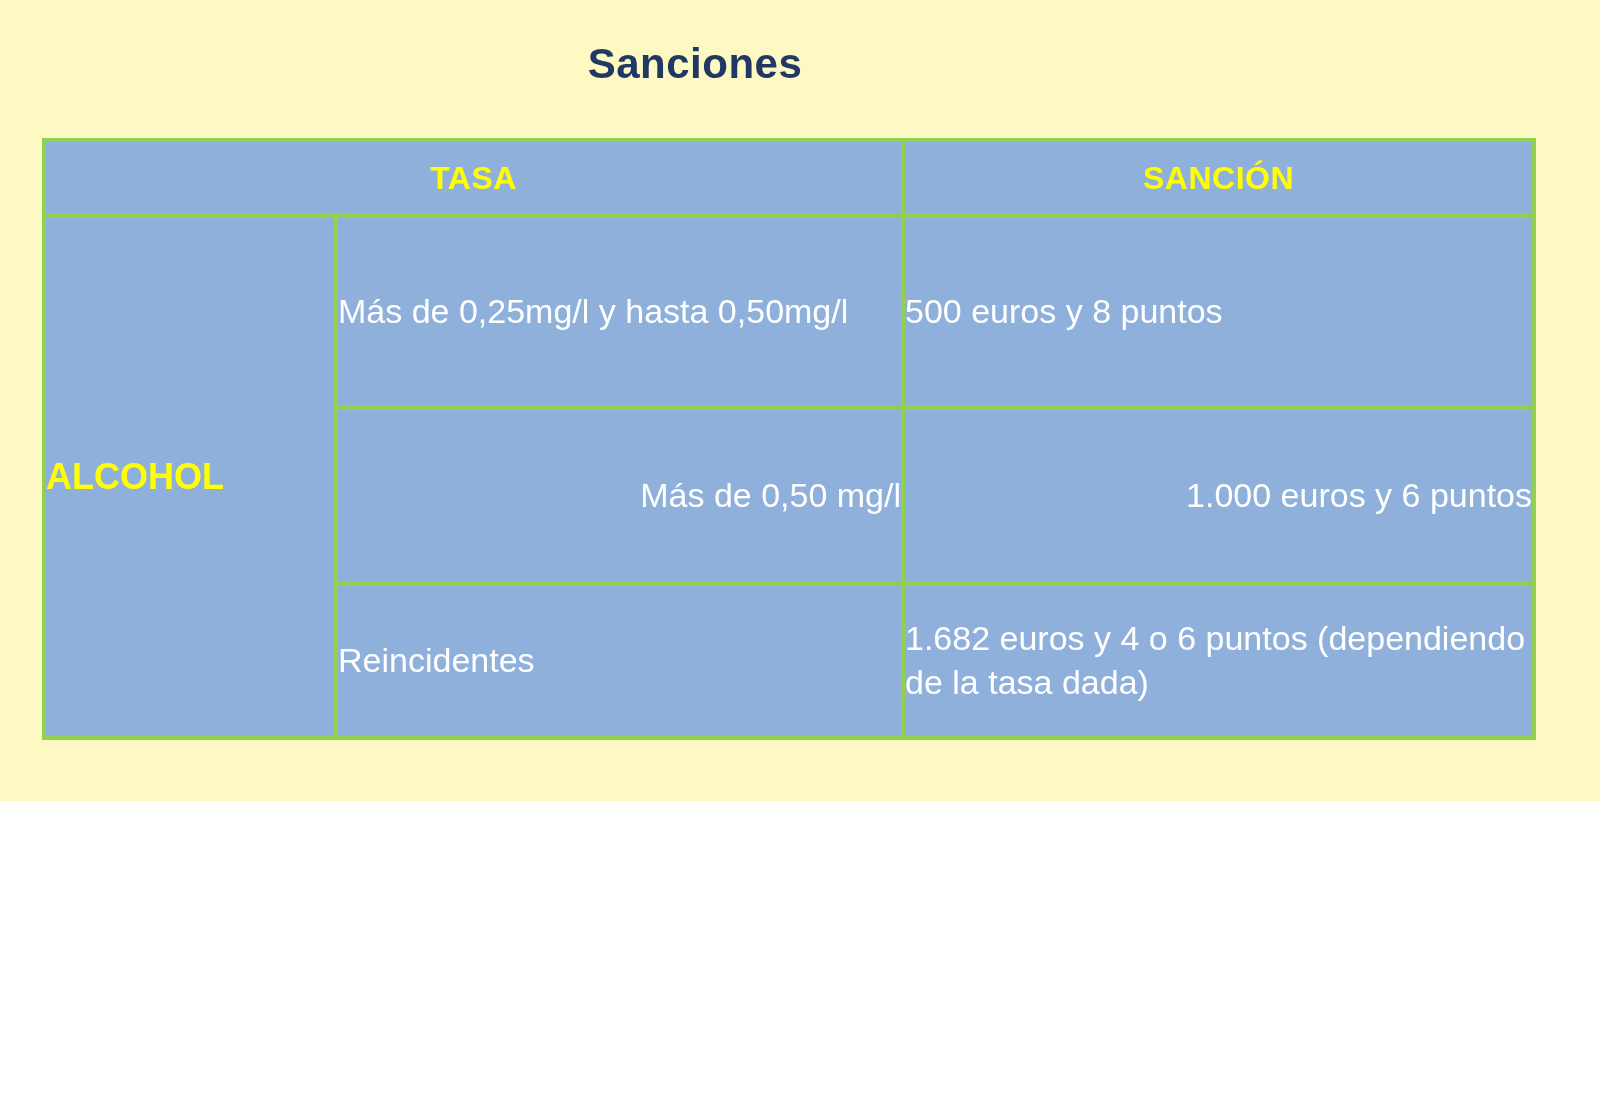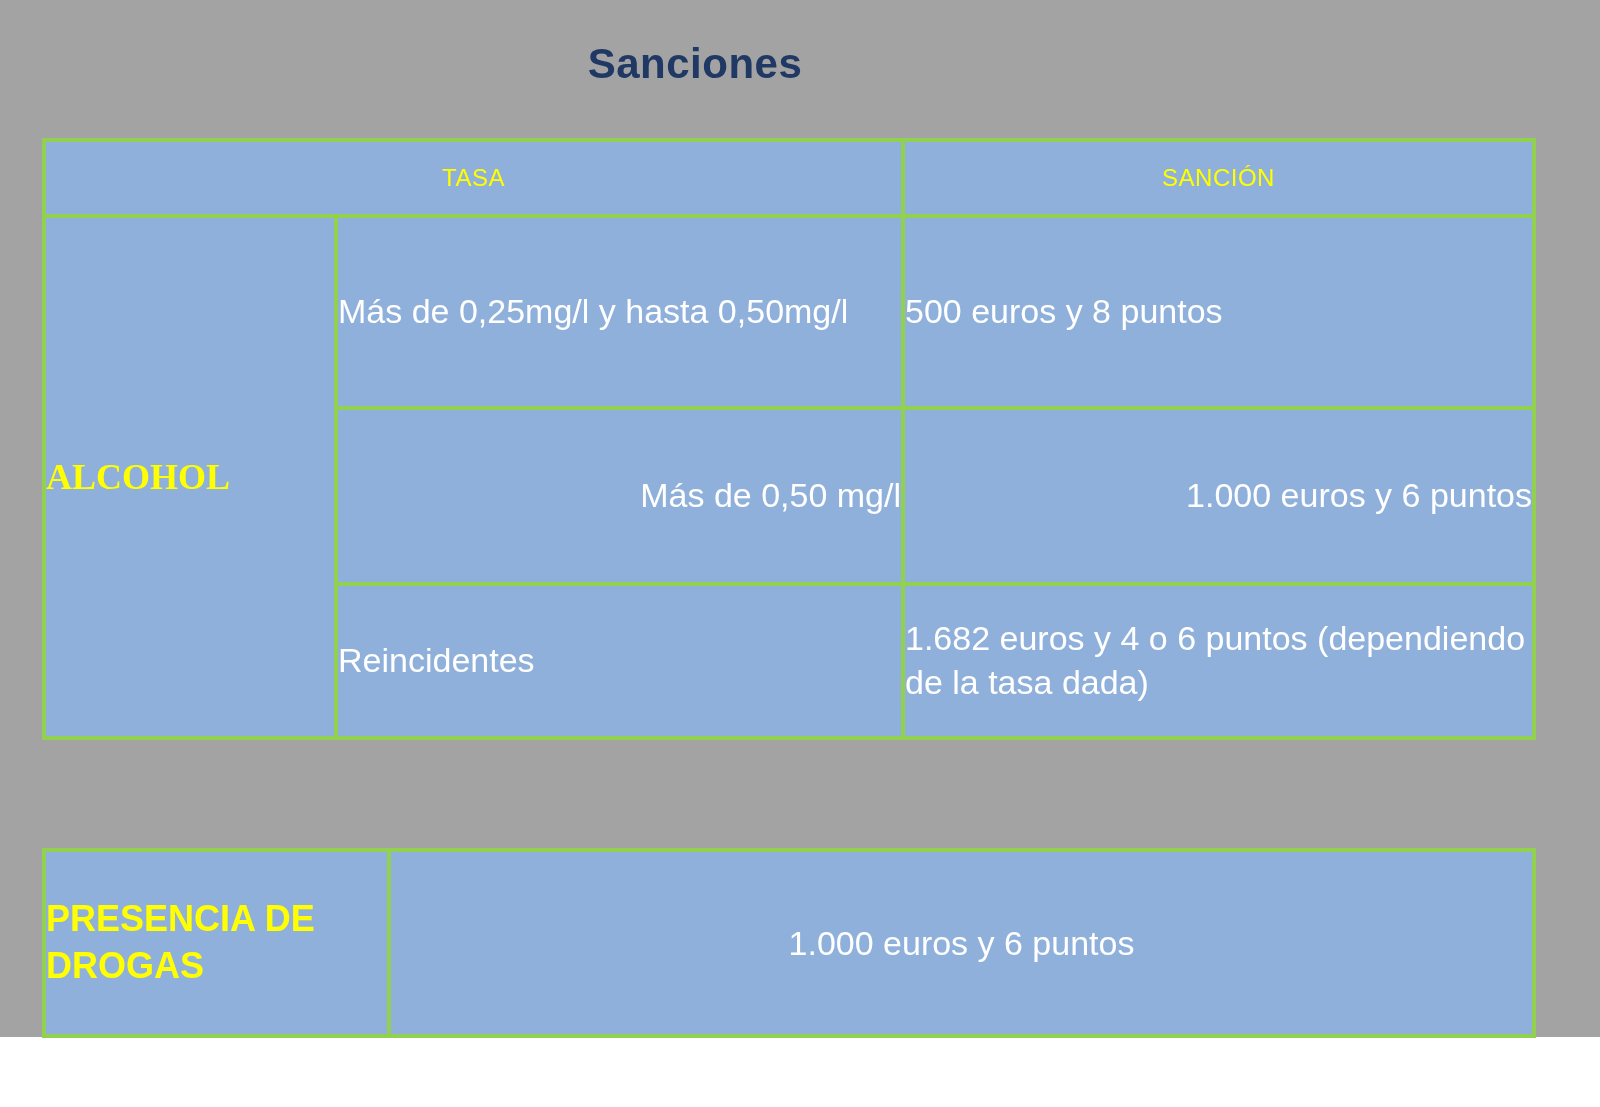--- a/index.html
+++ b/index.html
@@ -10,22 +10,22 @@
   body {
     width: 1600px;
     height: 1107px;
     font-family: "Liberation Sans", sans-serif;
     position: relative;
     overflow: hidden;
   }
   .page {
     position: relative;
     width: 1600px;
-    height: 1037px;
-    background: #a3a3a3;
+    height: 801px;
+    background: #fef9c3;
   }
   .title {
     position: absolute;
     top: 40px;
     left: 0;
     width: 1390px;
     text-align: center;
     font-size: 42px;
     font-weight: bold;
     color: #1f3864;
@@ -42,32 +42,31 @@
   }
   .table-main td {
     background: #8fb0db;
     border: 4px solid #92d050;
     vertical-align: middle;
     padding: 0;
   }
   .hdr {
     text-align: center;
     color: #ffff00;
-    font-size: 24px;
-    font-weight: normal;
+    font-size: 32px;
+    font-weight: bold;
     height: 72px;
     letter-spacing: 0.5px;
   }
   .rowlabel {
     color: #ffff00;
     font-size: 36px;
     font-weight: bold;
     padding-left: 24px;
     vertical-align: middle;
-    font-family: Liberation Serif, serif;
   }
   .cell-text {
     color: #ffffff;
     font-size: 34px;
     padding: 6px 22px;
     line-height: 1.28;
     margin-left: 38px;
   }
   .cell-pad-tall {
     height: 188px;
@@ -143,26 +142,14 @@
         <td class="cell-text cell-mid cell-pad-mid">Más de 0,50 mg/l</td>
         <td class="cell-text cell-mid cell-pad-mid">1.000 euros y 6 puntos</td>
       </tr>
       <tr>
         <td class="cell-text cell-top cell-pad-low">Reincidentes</td>
         <td class="cell-text cell-top cell-pad-low">1.682 euros y 4 o 6 puntos (dependiendo de la tasa dada)</td>
       </tr>
     </tbody>
   </table>
 
-  <table class="table-drugs">
-    <colgroup>
-      <col style="width:345px">
-      <col style="width:1145px">
-    </colgroup>
-    <tbody>
-      <tr>
-        <td class="drug-label">PRESENCIA DE DROGAS</td>
-        <td class="drug-value">1.000 euros y 6 puntos</td>
-      </tr>
-    </tbody>
-  </table>
 
 </div>
 
 </body></html>

